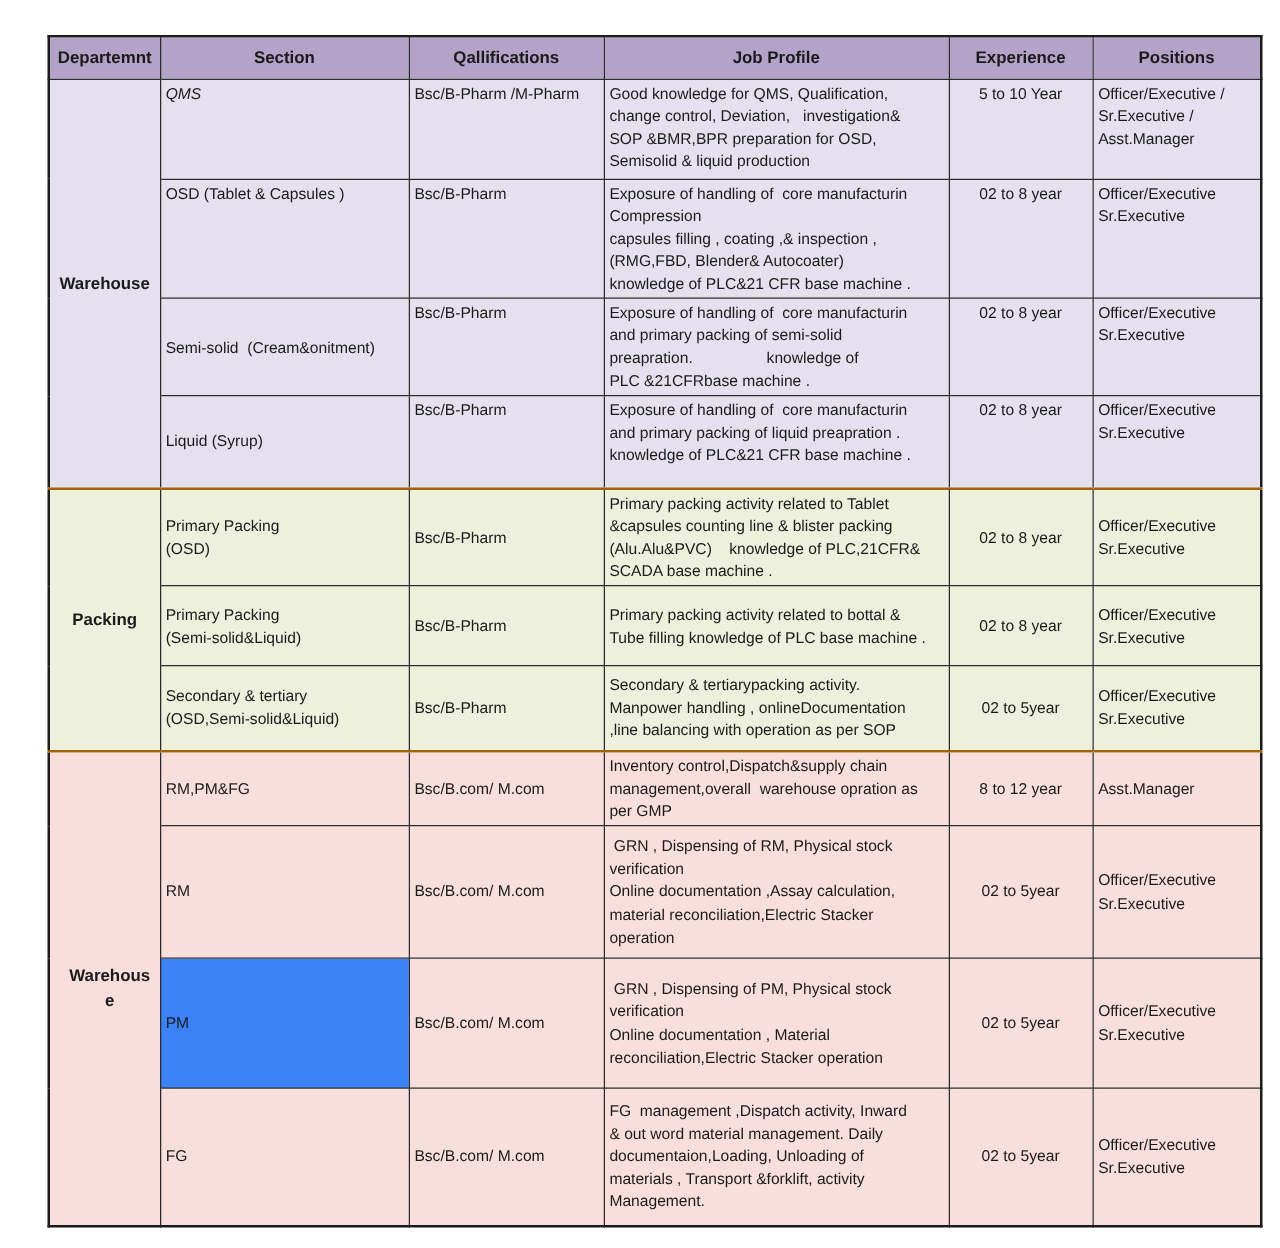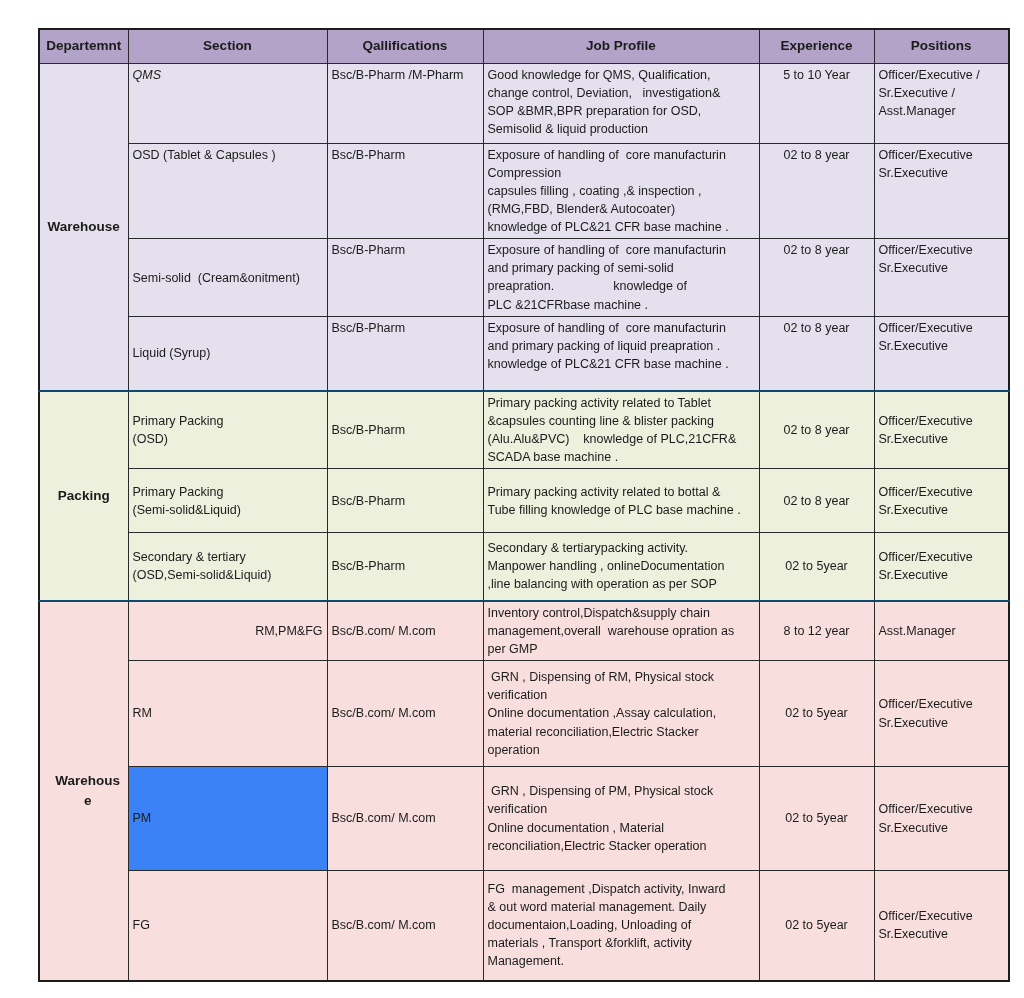--- a/index.html
+++ b/index.html
@@ -40,21 +40,21 @@
     text-align: center;
     vertical-align: middle;
     border-bottom: 2px solid #1c1c1c;
   }
   td.dept {
     font-weight: bold;
     font-size: 13.5px;
     text-align: center;
     vertical-align: middle;
   }
-  tr.group-start td { border-top: 2px solid #0c4a6e; margin-left: 16px; }
+  tr.group-start td { border-top: 2px solid #a16207; margin-left: 16px; }
   .v-top { vertical-align: top; }
   .v-mid { vertical-align: middle; }
   td.indent { padding-left: 38px; }
   td.exp-cell { padding-left: 2px; text-align: center; }
 </style>
 </head>
 <body>
 
 <div class="page">
   <table class="jobs">
@@ -152,21 +152,21 @@
           <td class="v-mid" style="background: rgb(237, 240, 220);">Bsc/B-Pharm</td>
           <td class="v-mid" style="background: rgb(237, 240, 220);">Secondary &amp; tertiarypacking activity.
 Manpower handling , onlineDocumentation
 ,line balancing with operation as per SOP</td>
           <td class="v-mid exp-cell" style="background: rgb(237, 240, 220);">02 to 5year</td>
           <td class="v-mid" style="background: rgb(237, 240, 220);">Officer/Executive
 Sr.Executive</td>
         </tr>
         <tr class="group-start" style="height: 58px;">
           <td class="dept" rowspan="4" style="background: rgb(248, 223, 222); padding-left: 12px;">Warehouse</td>
-          <td class="v-mid" style="background: rgb(248, 223, 222); text-align: right;">RM,PM&amp;FG</td>
+          <td class="v-mid" style="background: rgb(248, 223, 222);">RM,PM&amp;FG</td>
           <td class="v-mid" style="background: rgb(248, 223, 222);">Bsc/B.com/ M.com</td>
           <td class="v-mid" style="background: rgb(248, 223, 222);">Inventory control,Dispatch&amp;supply chain
 management,overall  warehouse opration as
 per GMP</td>
           <td class="v-mid exp-cell" style="background: rgb(248, 223, 222);">8 to 12 year</td>
           <td class="v-mid" style="background: rgb(248, 223, 222);">Asst.Manager</td>
         </tr>
         <tr style="height: 106px;">
           <td class="v-mid indent" style="background: rgb(248, 223, 222);">RM</td>
           <td class="v-mid" style="background: rgb(248, 223, 222);">Bsc/B.com/ M.com</td>

